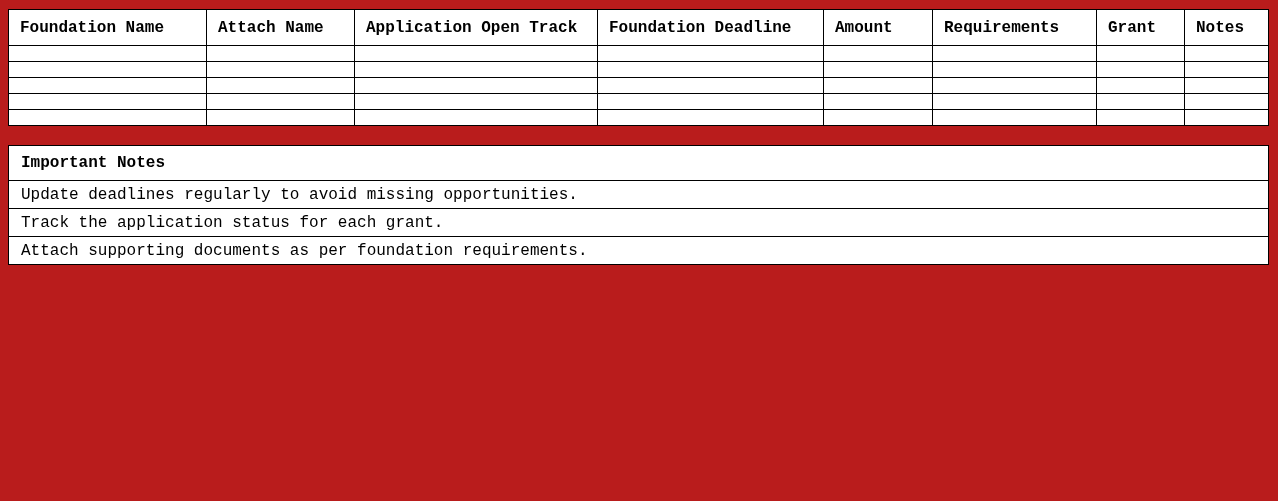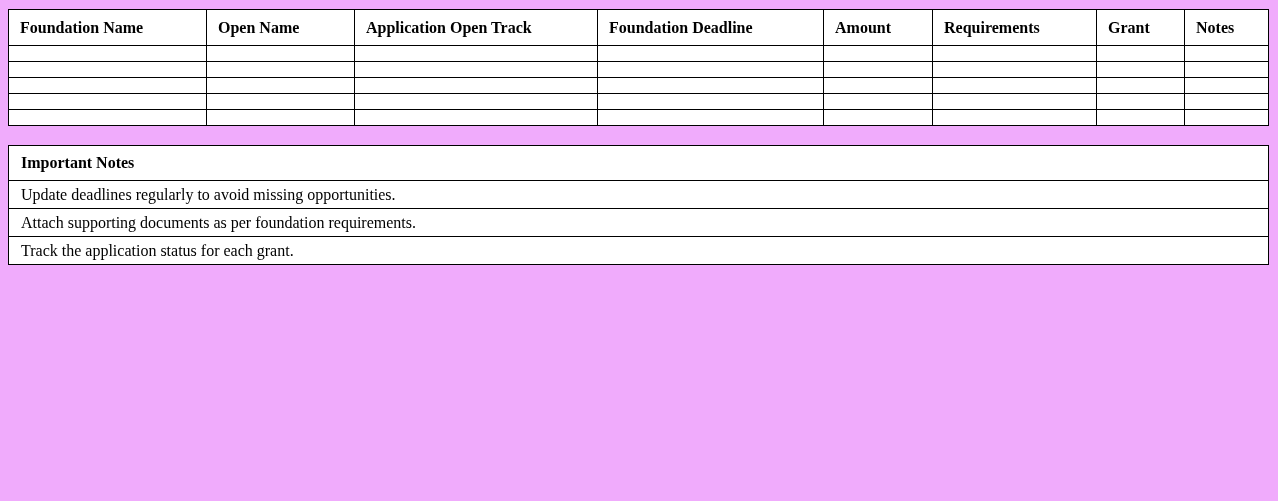--- a/index.html
+++ b/index.html
@@ -4,22 +4,22 @@
 <style>
   html, body {
     margin: 0;
     padding: 0;
     background: #ffffff;
   }
   .page {
     position: relative;
     width: 1278px;
     height: 501px;
-    background: #f0abfc;
-    font-family: Liberation Serif, serif;
+    background: #b91c1c;
+    font-family: Liberation Mono, monospace;
     color: #000000;
     overflow: hidden;
   }
   table {
     border-collapse: collapse;
     table-layout: fixed;
     width: 1260px;
     margin-left: 8px;
     background: #ffffff;
   }
@@ -77,21 +77,21 @@
       <col style="width:243px">
       <col style="width:226px">
       <col style="width:109px">
       <col style="width:164px">
       <col style="width:88px">
       <col style="width:84px">
     </colgroup>
     <thead>
       <tr>
         <th>Foundation Name</th>
-        <th>Open Name</th>
+        <th>Attach Name</th>
         <th>Application Open Track</th>
         <th>Foundation Deadline</th>
         <th>Amount</th>
         <th>Requirements</th>
         <th>Grant</th>
         <th>Notes</th>
       </tr>
     </thead>
     <tbody>
       <tr>
@@ -154,21 +154,21 @@
     <thead>
       <tr>
         <th>Important Notes</th>
       </tr>
     </thead>
     <tbody>
       <tr>
         <td>Update deadlines regularly to avoid missing opportunities.</td>
       </tr>
       <tr>
-        <td>Attach supporting documents as per foundation requirements.</td>
+        <td>Track the application status for each grant.</td>
       </tr>
       <tr>
-        <td>Track the application status for each grant.</td>
+        <td>Attach supporting documents as per foundation requirements.</td>
       </tr>
     </tbody>
   </table>
 
 </div>
 
 </body></html>

